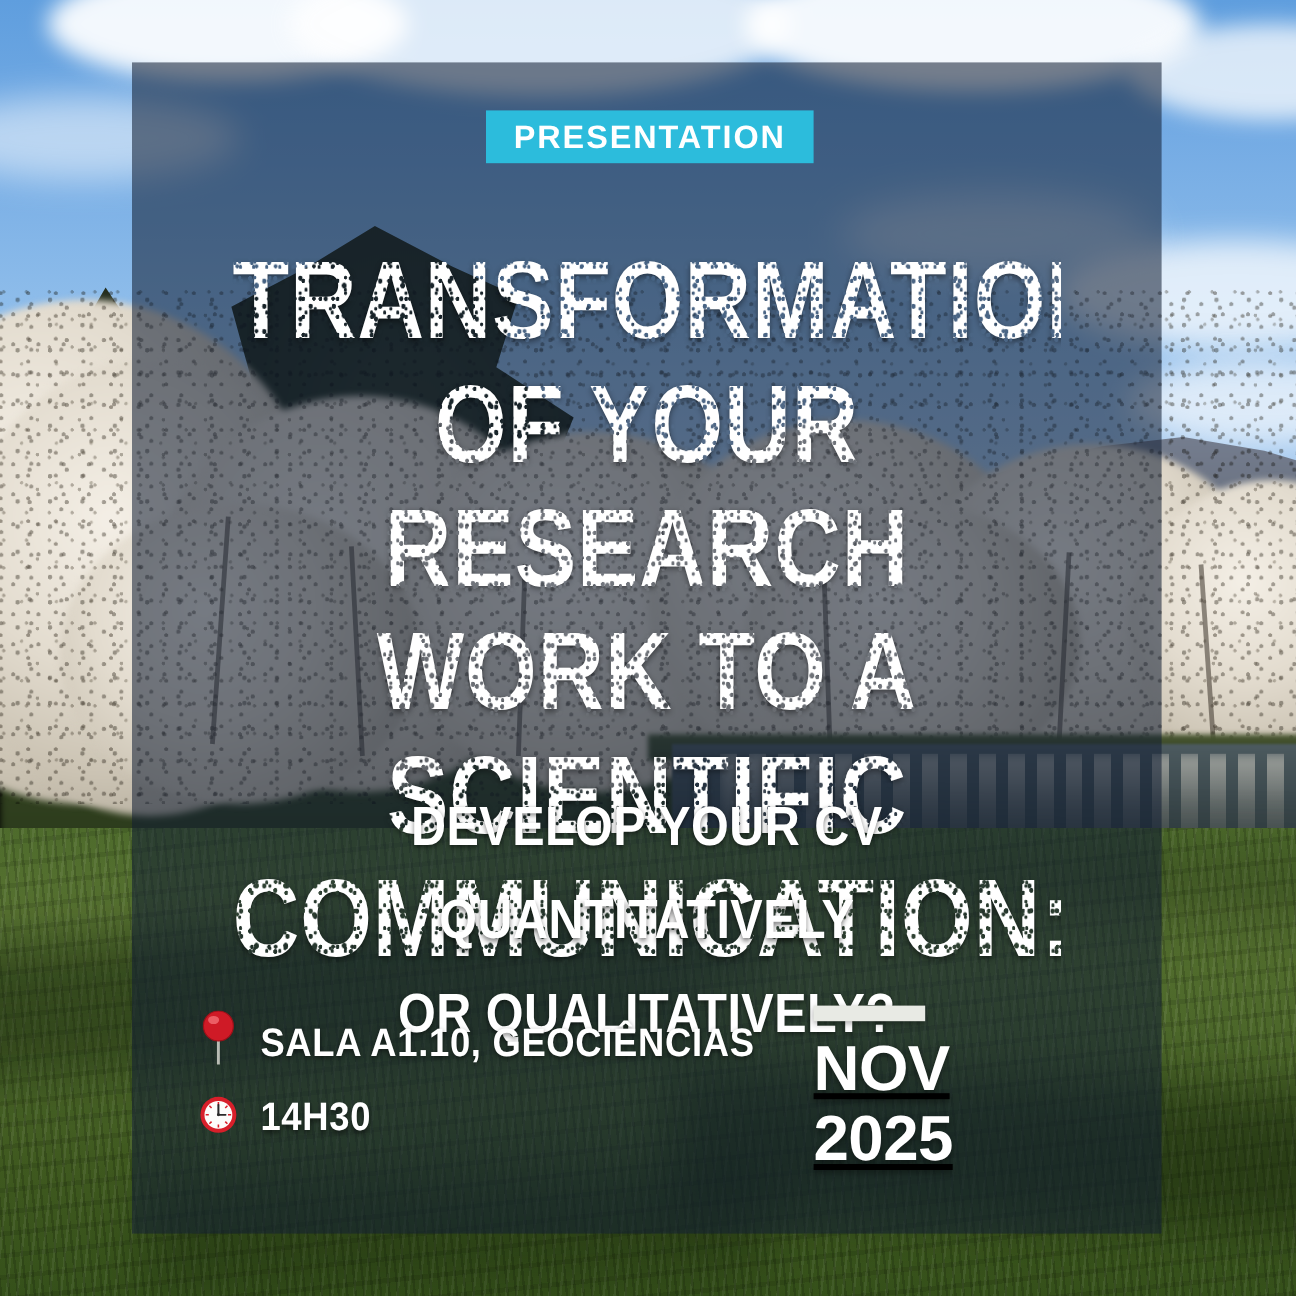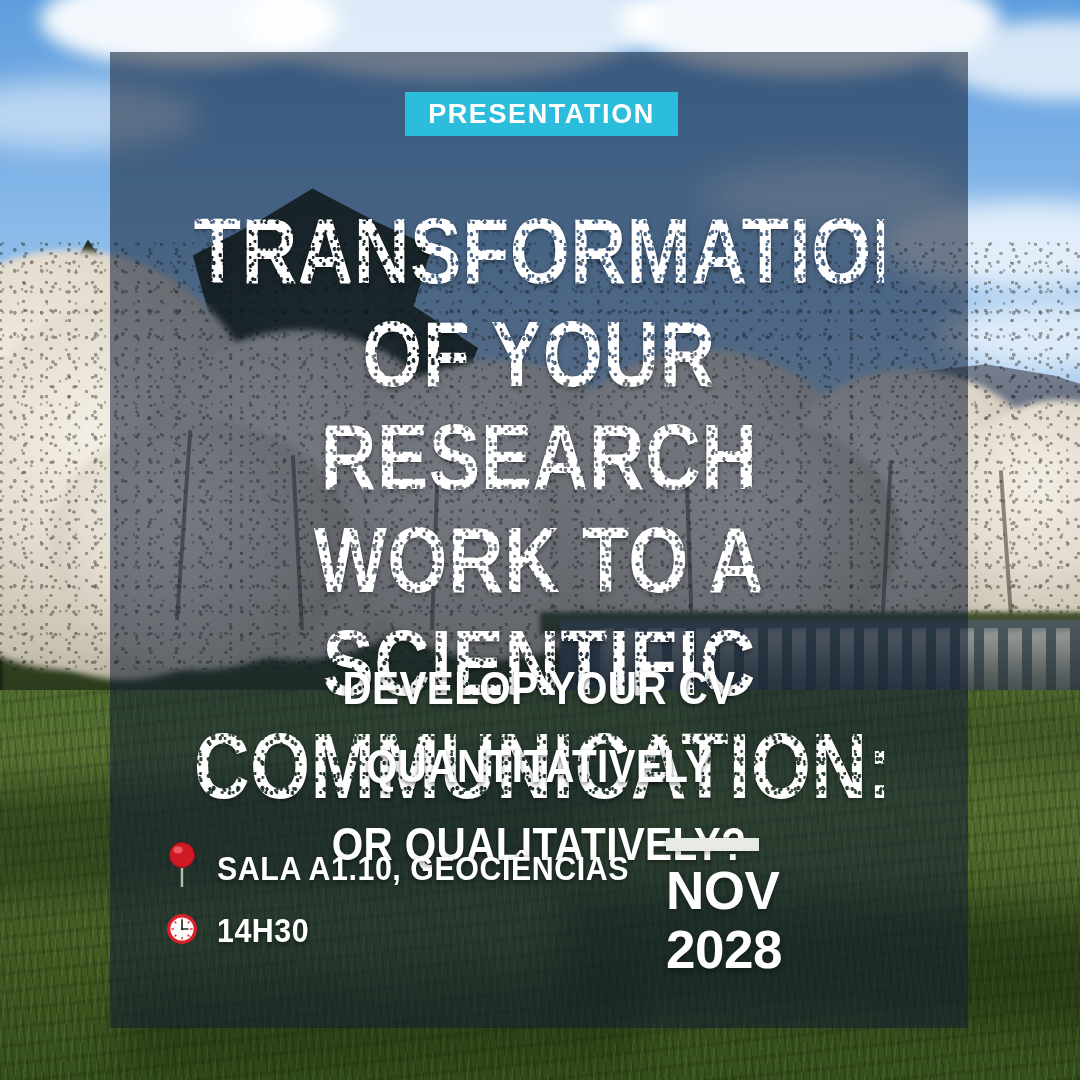--- a/index.html
+++ b/index.html
@@ -242,22 +242,22 @@
   .day{
     color:#ffffff;
     font-family:"Liberation Sans","DejaVu Sans", sans-serif;
     font-weight:bold;
     font-size:163px;
     line-height:140px;
     letter-spacing:-3px;
     text-shadow:0 3px 8px rgba(0,0,0,.45);
   }
   .month-year{
-    margin-left:26px; margin-top:24px;
-    display:flex; flex-direction:column; align-items:flex-start;
+    margin-left:38px; margin-top:24px;
+    display:flex; flex-direction:column; align-items:flex-start;text-decoration:underline;
   }
   .date-rule{
     width:93px; height:13px; background:#e8eae4; margin-bottom:13px;
     box-shadow:0 2px 5px rgba(0,0,0,.35);
   }
   .month, .year{
     color:#ffffff;
     font-family:"Liberation Sans","DejaVu Sans", sans-serif;
     font-weight:bold;
     font-size:53px;
@@ -377,18 +377,18 @@
         </span>
         <span class="detail-text">14H30</span>
       </div>
 
     </div>
 
     <div class="date-block">
       <span class="month-year">
         <span class="date-rule"></span>
         <span class="month">NOV</span>
-        <span class="year">2028</span>
+        <span class="year">2025</span>
       </span>
     </div>
 
   </div>
 </div>
 
 </body></html>

